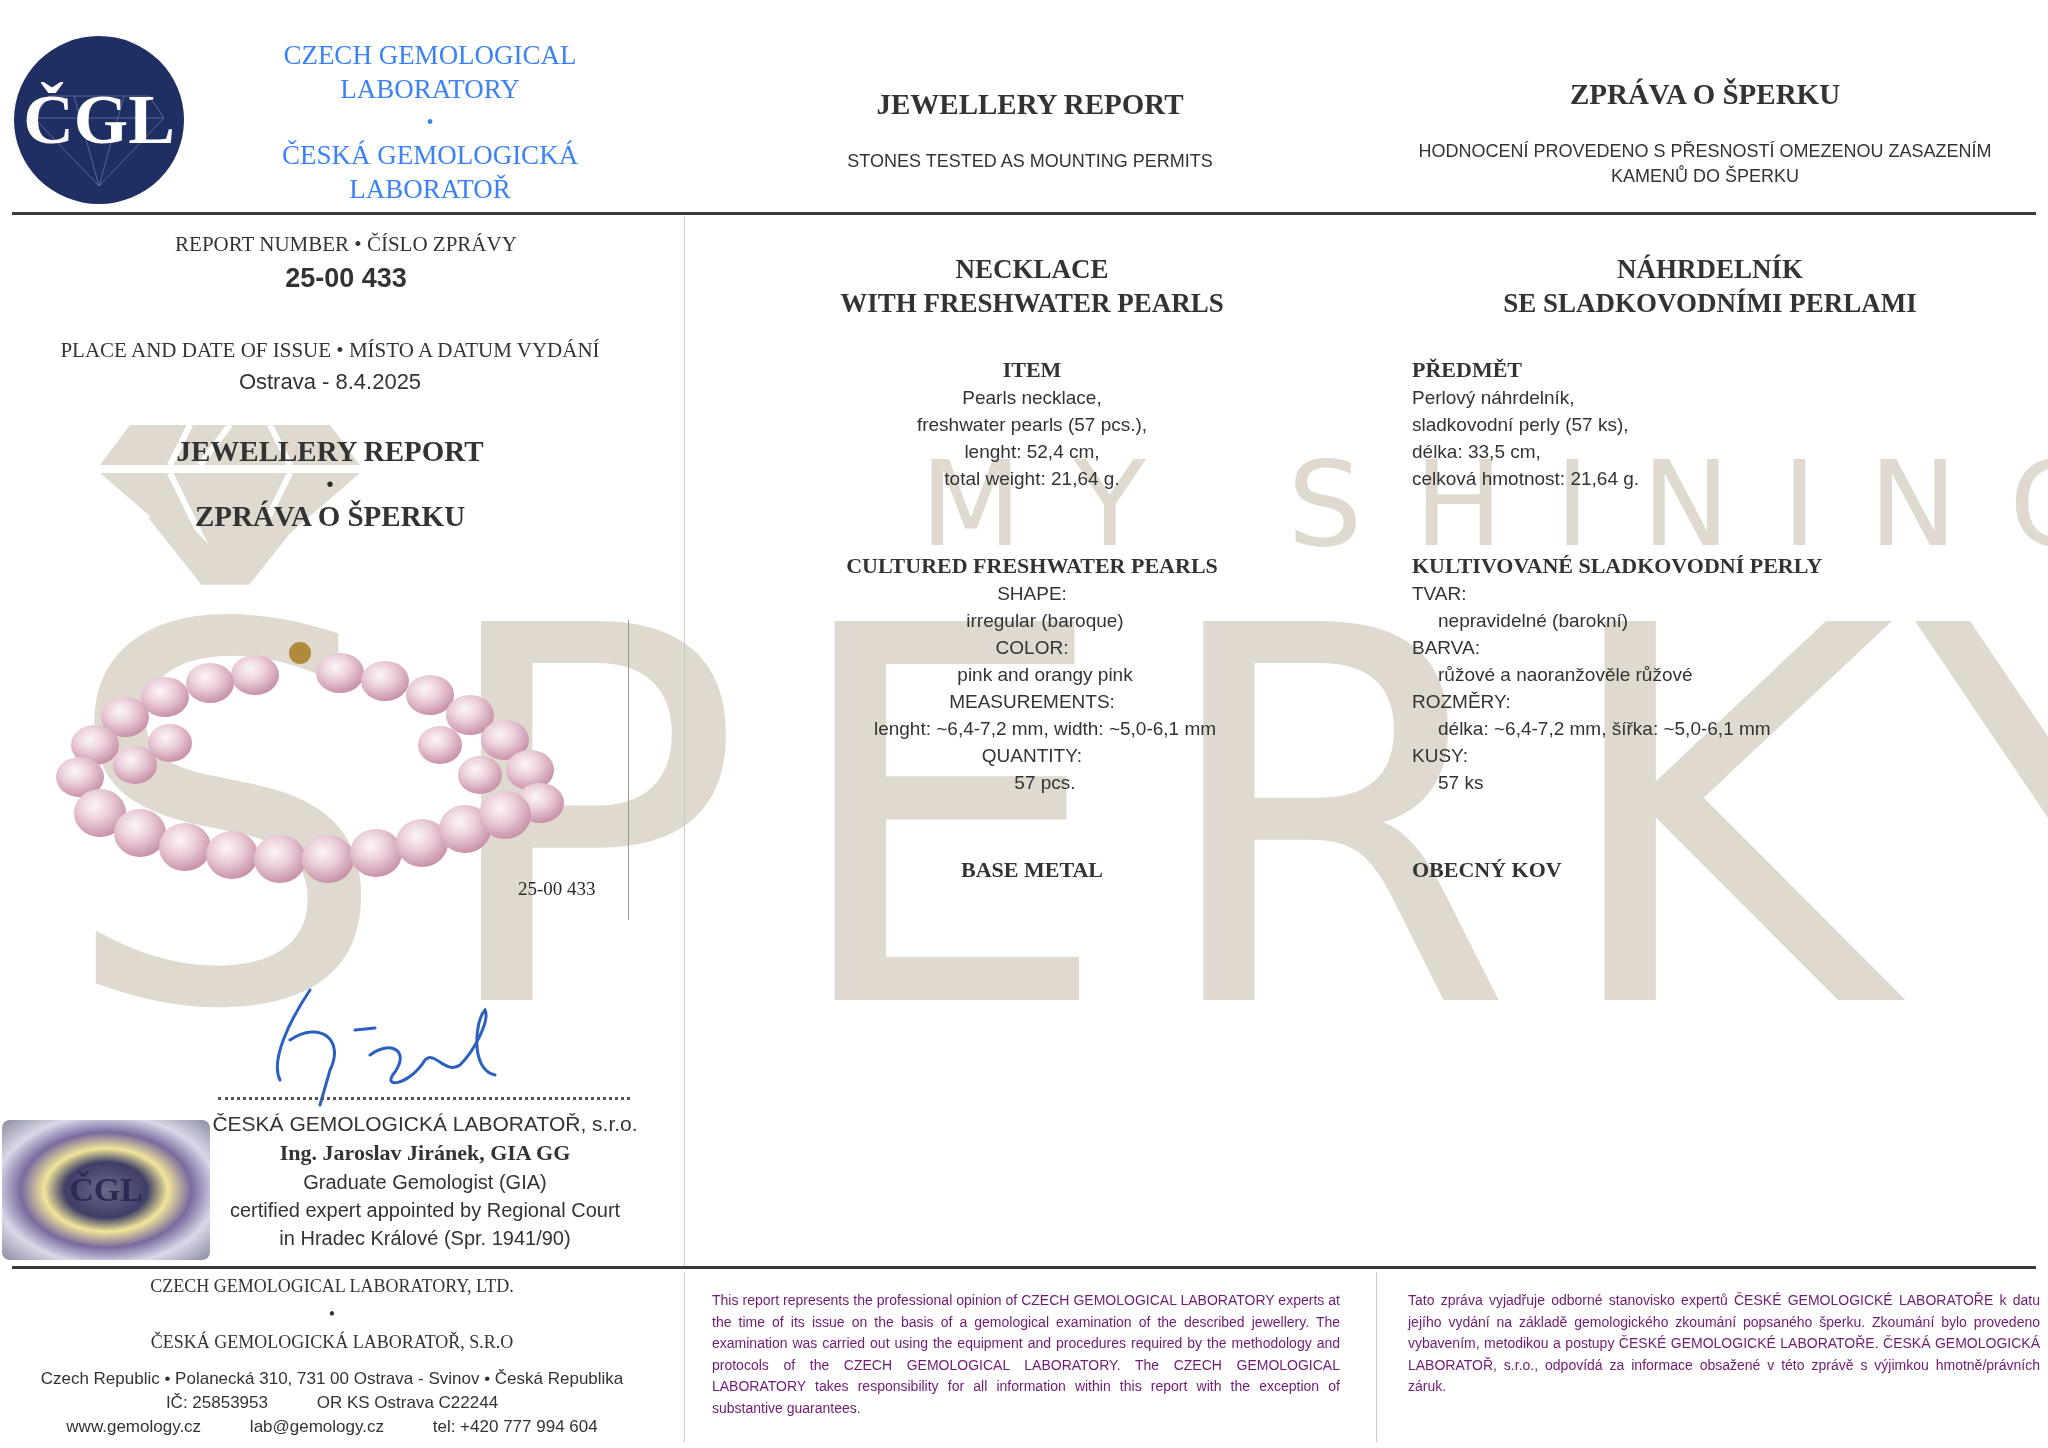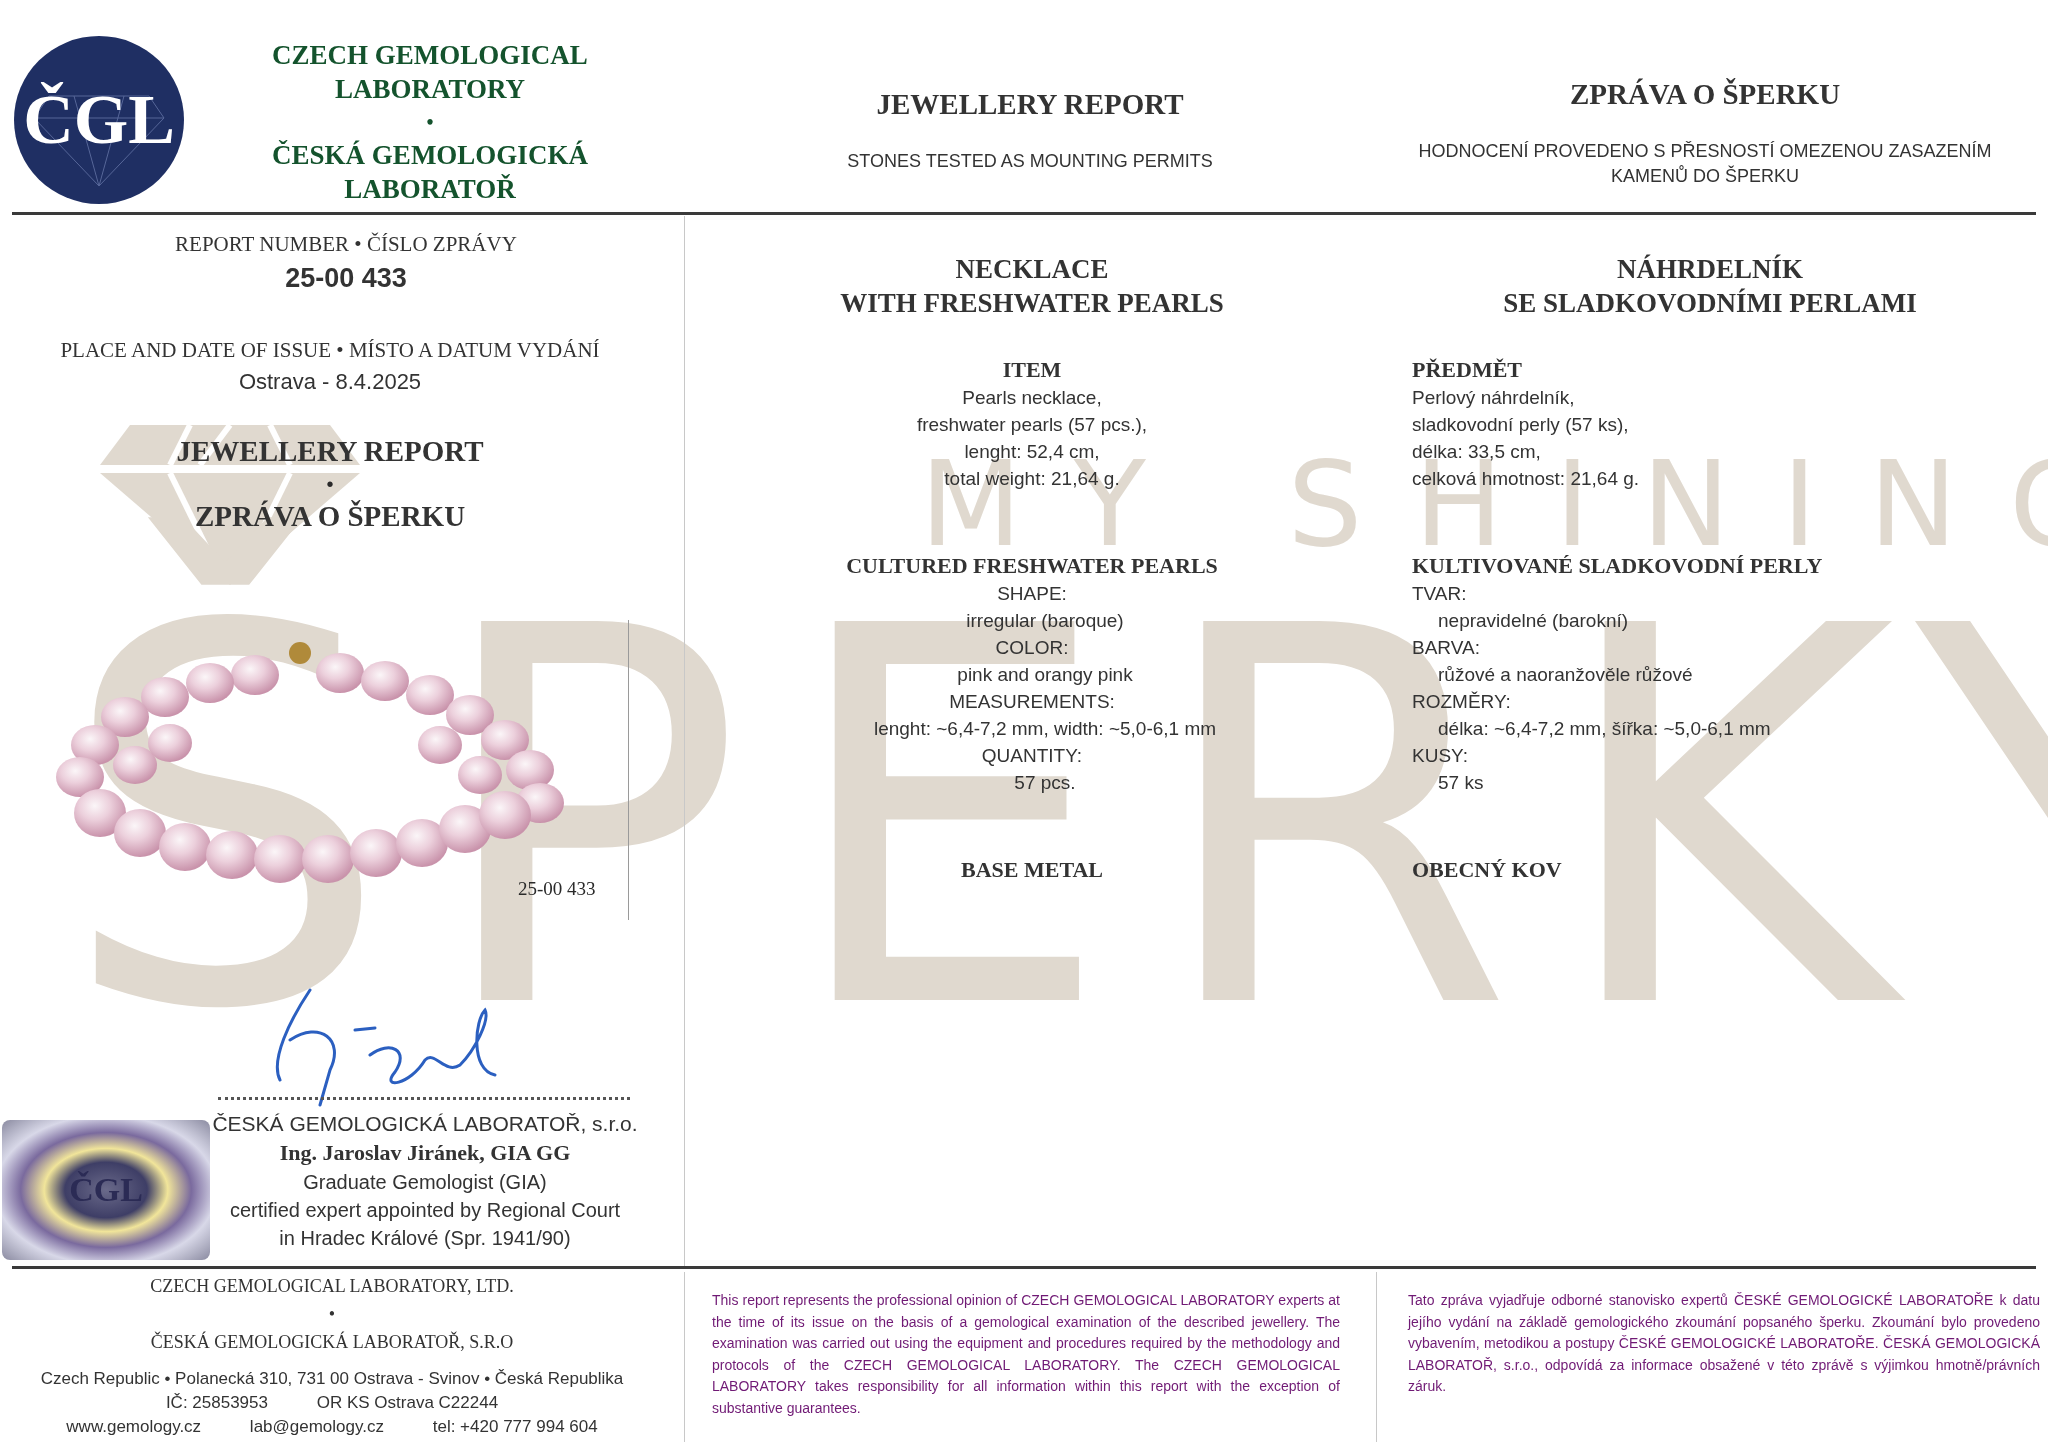--- a/index.html
+++ b/index.html
@@ -34,22 +34,22 @@
     border-radius: 50%; background: #1f2f63;
     display: flex; align-items: center; justify-content: center;
     color: #ffffff; font-family: "Liberation Serif", serif; font-weight: 700; font-size: 70px;
     overflow: hidden;
   }
   .logo svg { position: absolute; inset: 0; }
   .logo span { position: relative; }
 
   .hdr-lab {
     position: absolute; left: 220px; top: 38px; width: 420px;
-    text-align: center; font-family: "Liberation Serif", serif; font-weight: 700;
-    font-size: 27px; line-height: 34px; color: #14532d;
+    text-align: center; font-family: "Liberation Serif", serif; font-weight: 400;
+    font-size: 27px; line-height: 34px; color: #3b82f6;
   }
   .hdr-center, .hdr-right { position: absolute; top: 88px; text-align: center; }
   .hdr-center { left: 700px; width: 660px; }
   .hdr-right  { left: 1370px; width: 670px; top: 78px; }
   .hdr-title {
     font-family: "Liberation Serif", serif; font-weight: 700; font-size: 29px; color: #333;
   }
   .hdr-sub { font-size: 18px; margin-top: 28px; line-height: 25px; color: #333; }
 
   

